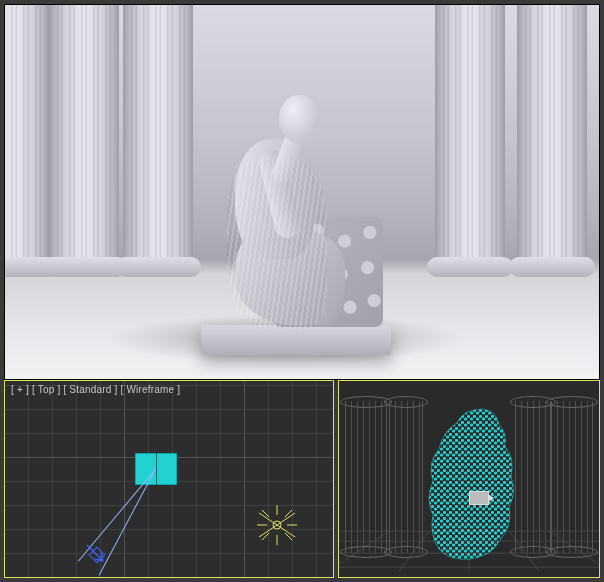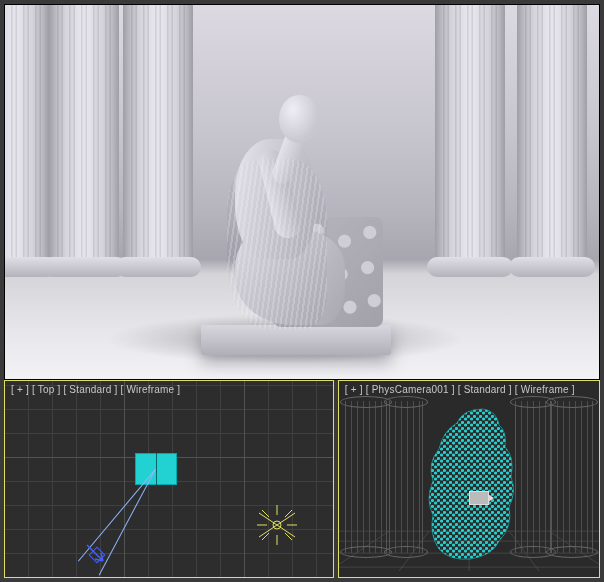--- a/index.html
+++ b/index.html
@@ -196,26 +196,20 @@
           <line x1="0" y1="172" x2="260" y2="172"></line>
           <line x1="0" y1="186" x2="260" y2="186"></line>
           <line x1="130" y1="150" x2="130" y2="190"></line>
           <line x1="90" y1="150" x2="60" y2="190"></line>
           <line x1="170" y1="150" x2="200" y2="190"></line>
           <line x1="50" y1="150" x2="-10" y2="190"></line>
           <line x1="210" y1="150" x2="270" y2="190"></line>
         </g>
       </svg>
 
-      <div class="label">
-        <span>[ + ]</span>
-        <span>[ PhysCamera001 ]</span>
-        <span>[ Standard ]</span>
-        <span>[ Wireframe ]</span>
-      </div>
 
       <div class="wire-col" style="left:6px">
           <div class="cap" style="top:-5px"></div>
           <div class="cap" style="bottom:-5px"></div>
         </div>
       <div class="wire-col" style="left:50px;width:32px">
           <div class="cap" style="top:-5px"></div>
           <div class="cap" style="bottom:-5px"></div>
         </div>
       <div class="wire-col" style="right:48px;width:34px">

